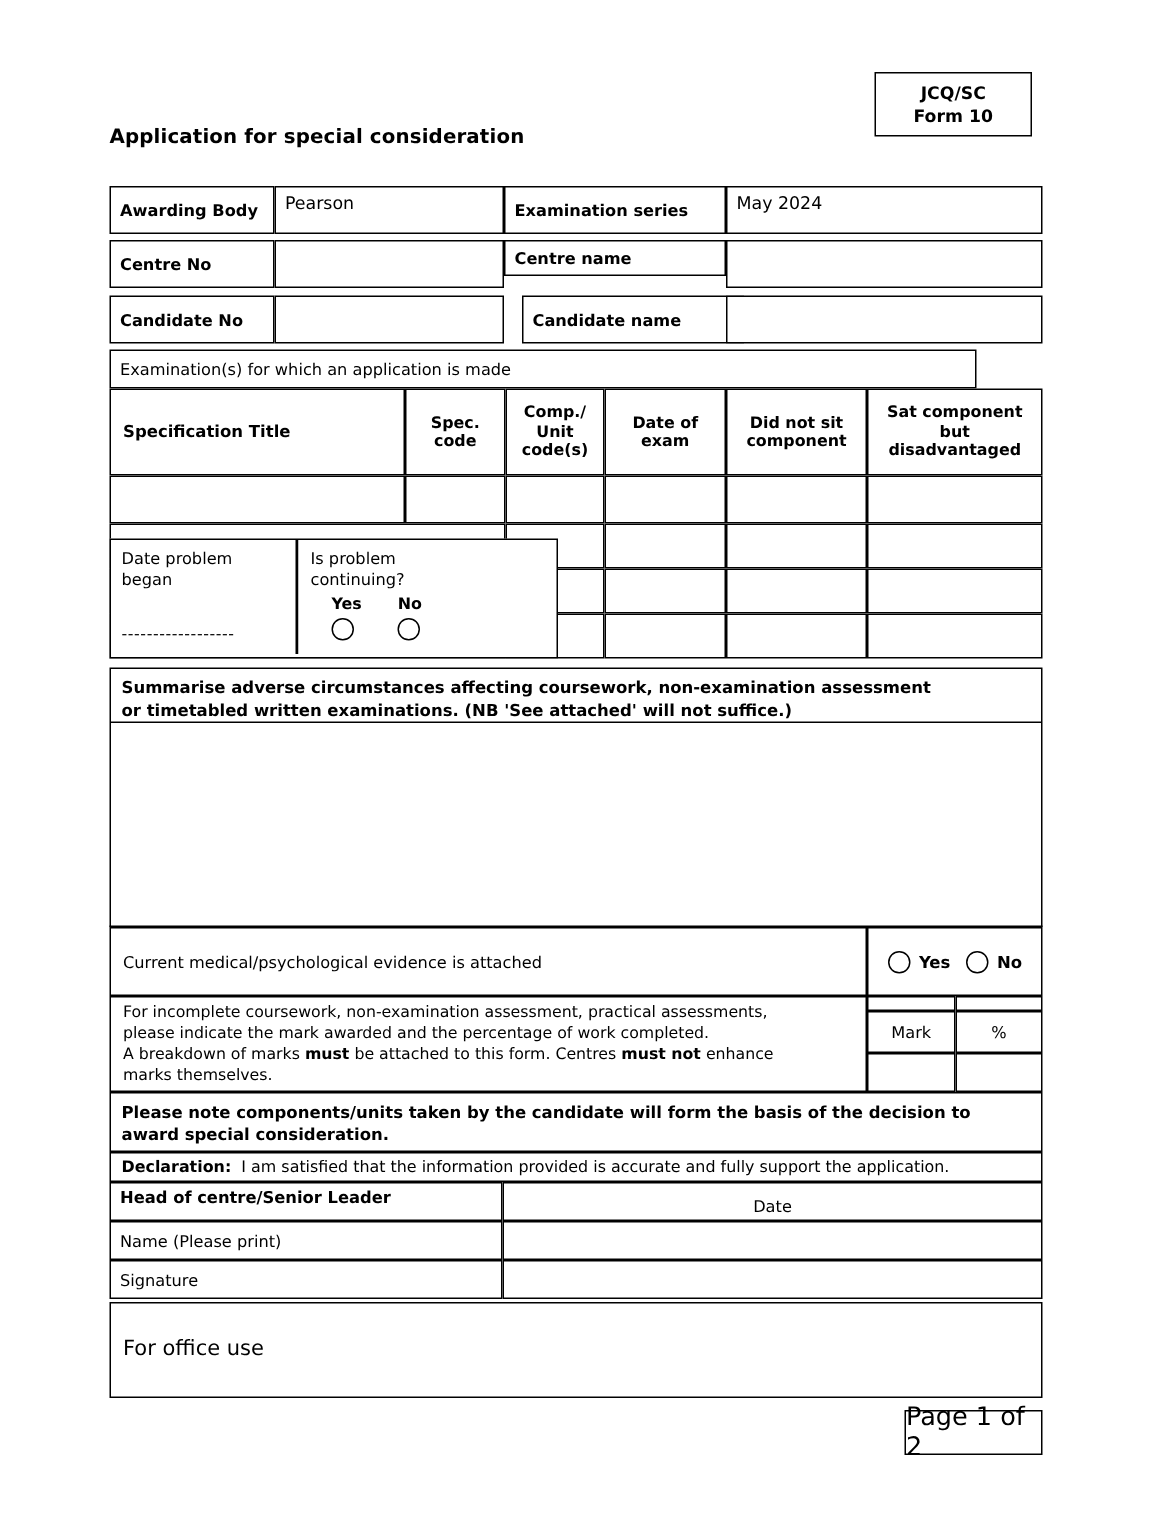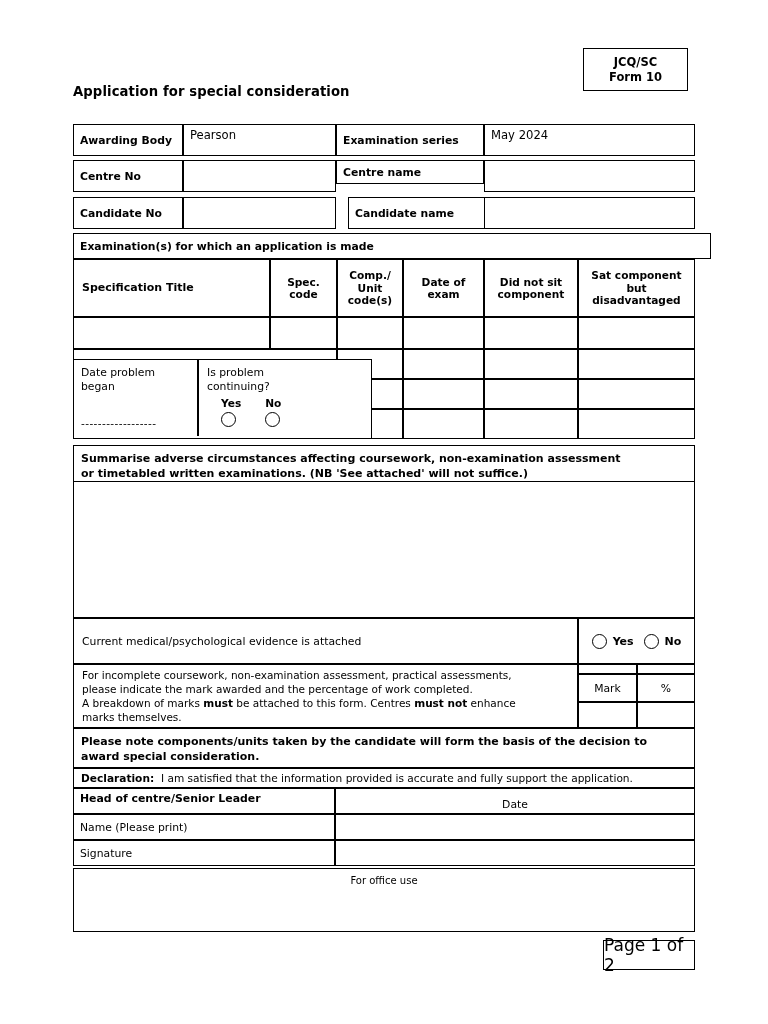--- a/index.html
+++ b/index.html
@@ -159,23 +159,22 @@
     display: flex;
     align-items: center;
     background: #fff;
   }
 
   .officebox {
     position: absolute;
     box-sizing: border-box;
     border: 1.9px solid #000;
     background: #fff;
-    font-size: 10px;
-    padding: 6px 8px;
-    text-align: center;
+    font-size: 14px;
+    padding: 22px 8px;
   }
 
   .pagebox {
     position: absolute;
     box-sizing: border-box;
     border: 1.2px solid #000;
     display: flex;
     align-items: center;
     justify-content: center;
     font-size: 17px;
@@ -202,21 +201,21 @@
   <div class="cell b" style="left:73px; top:160px; width:110px; height:32px;">Centre No</div>
   <div class="cell" style="left:183px; top:160px; width:153px; height:32px;"></div>
   <div class="cell b" style="left:336px; top:160px; width:148px; height:24px;">Centre name</div>
   <div class="cell" style="left:484px; top:160px; width:211px; height:32px;"></div>
 
   <div class="cell b" style="left:73px; top:197px; width:110px; height:32px;">Candidate No</div>
   <div class="cell" style="left:183px; top:197px; width:153px; height:32px;"></div>
   <div class="cell b" style="left:348px; top:197px; width:148px; height:32px;">Candidate name</div>
   <div class="cell" style="left:484px; top:197px; width:211px; height:32px;"></div>
 
-  <div class="cell" style="left:73px; top:233px; width:638px; height:26px; font-size:10.8px;font-weight:bold;">Examination(s) for which an application is made</div>
+  <div class="cell" style="left:73px; top:233px; width:578px; height:26px; font-size:10.8px;">Examination(s) for which an application is made</div>
 
   <div class="exam-hdr-cell left" style="left:73px; top:259px; width:197px; height:58px;">Specification Title</div>
 
   <div class="exam-hdr-cell" style="left:270px; top:259px; width:67px; height:58px; flex-direction:column;">
     <span>Spec.</span>
     <span>code</span>
   </div>
 
   <div class="exam-hdr-cell" style="left:337px; top:259px; width:66px; height:58px; flex-direction:column;">
     <span>Comp./</span>

